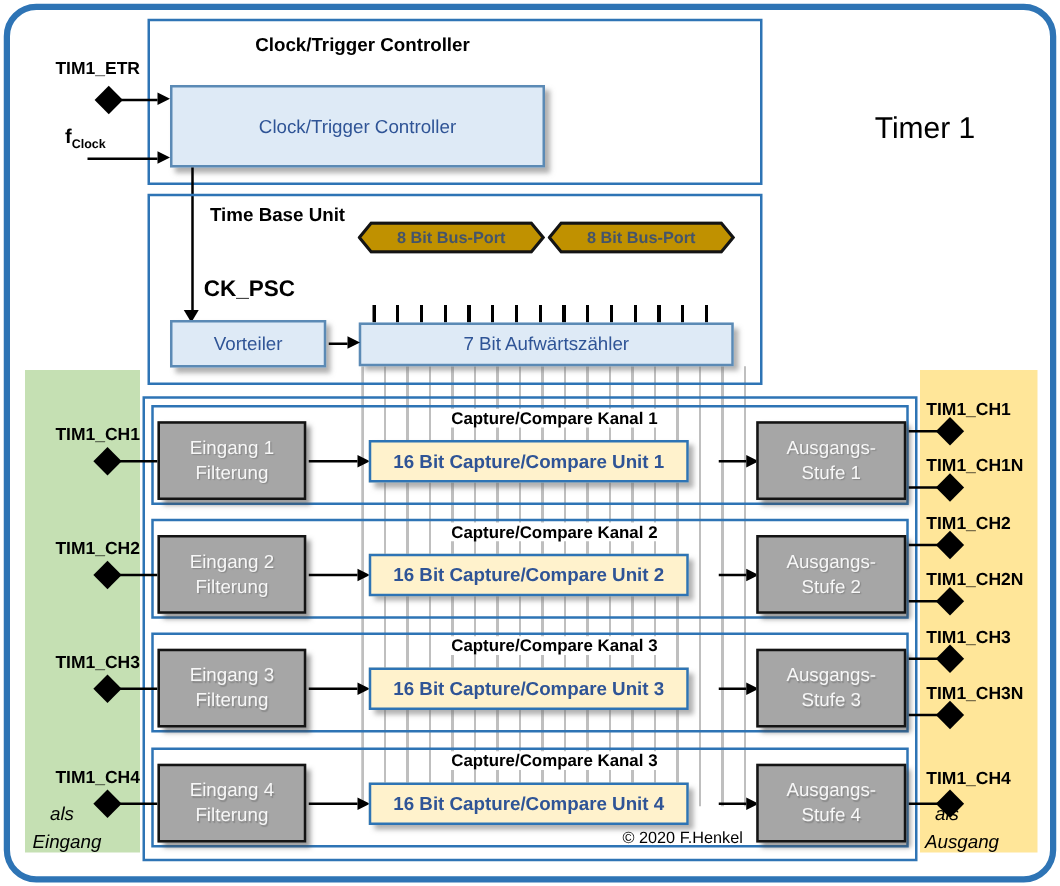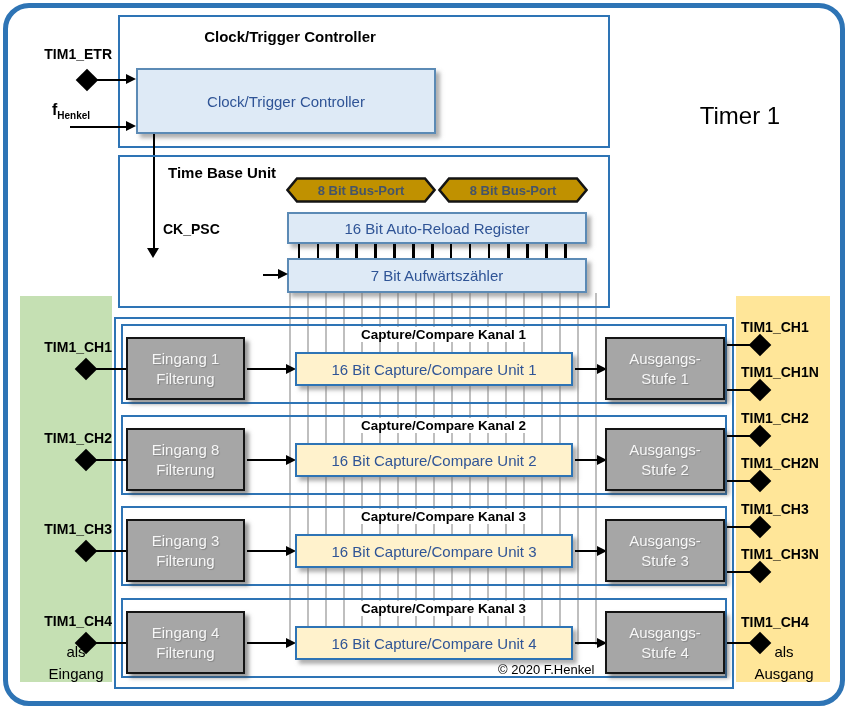--- a/index.html
+++ b/index.html
@@ -31,28 +31,28 @@
   .diamond{position:absolute;width:16px;height:16px;background:#000;transform:rotate(45deg);}
   .pin-label{position:absolute;font-weight:bold;font-size:14px;white-space:nowrap;}
   .right{text-align:right;}
   .sec-title{position:absolute;font-weight:bold;font-size:15px;white-space:nowrap;}
   .hdr-wrap{position:absolute;left:296px;width:278px;display:flex;justify-content:center;}
   .hdr{background:#fff;padding:0 6px;font-weight:bold;font-size:13.5px;white-space:nowrap;margin-left:17px;}
   .ticks{position:absolute;left:298px;width:282px;height:14px;
          background:repeating-linear-gradient(90deg,#000 0,#000 2.5px,transparent 2.5px,transparent 19px);}
   .buslines{position:absolute;left:289px;top:293px;width:309px;height:352px;
          background:repeating-linear-gradient(90deg,#BFBFBF 0,#BFBFBF 2px,transparent 2px,transparent 18px);}
-  .note{position:absolute;font-size:15px;text-align:center;white-space:nowrap;}
+  .note{position:absolute;font-style:italic;font-size:15px;white-space:nowrap;}
   
   .row{position:absolute;left:0;top:0;}
   .row-border{position:absolute;left:121px;top:var(--t);width:606px;height:80px;box-sizing:border-box;
               border:2px solid #2E74B5;}
   .ch-hdr{top:calc(var(--t) + 3px);}
   .ch-filter{left:126px;top:calc(var(--t) + 13px);width:119px;height:63px;}
-  .ch-unit{left:295px;top:calc(var(--t) + 28px);width:278px;height:34px;}
+  .ch-unit{left:295px;top:calc(var(--t) + 28px);width:256px;height:34px;font-weight:bold;}
   .ch-out{left:605px;top:calc(var(--t) + 13px);width:120px;height:63px;}
   .ch-inlabel{left:20px;top:calc(var(--t) + 15px);width:92px;}
   .ch-ind{left:78px;top:calc(var(--t) + 37px);}
   .ch-inline{left:94px;top:calc(var(--t) + 44px);width:32px;}
   .ch-a1{left:247px;top:calc(var(--t) + 44px);width:39px;}
   .ch-a1h{left:286px;top:calc(var(--t) + 40px);}
   .ch-a2{left:575px;top:calc(var(--t) + 44px);width:22px;}
   .ch-a2h{left:597px;top:calc(var(--t) + 40px);}
   .ch-olA{left:727px;top:calc(var(--t) + 20px);width:26px;}
   .ch-odA{left:752px;top:calc(var(--t) + 13px);}
@@ -61,21 +61,21 @@
   .ch-odB{left:752px;top:calc(var(--t) + 58px);}
   .ch-olabB{left:741px;top:calc(var(--t) + 40px);}
   .ch-olS{left:727px;top:calc(var(--t) + 44px);width:26px;}
   .ch-odS{left:752px;top:calc(var(--t) + 37px);}
   .ch-olabS{left:741px;top:calc(var(--t) + 16px);}
   .fm-base{font-weight:bold;font-size:16px;}
   .fm-sub{font-weight:bold;font-size:10px;vertical-align:-4px;}
   .copyright{position:absolute;left:498px;top:662px;font-size:13px;white-space:nowrap;}
   .title-block{position:absolute;left:650px;top:84px;width:180px;text-align:center;}
   .title-line1{font-weight:bold;font-size:16px;}
-  .title-line2{font-size:24px;margin-top:18px;}
+  .title-line2{font-size:24px;margin-top:5px;}
 </style>
 </head>
 <body>
 
 <div class="canvas">
 
   <div class="outer-frame"></div>
 
   <div class="band band-green"></div>
   <div class="band band-yellow"></div>
@@ -88,44 +88,44 @@
 
   <div class="container-blue" style="left:118px;top:15px;width:492px;height:133px;"></div>
   <div class="sec-title" style="left:150px;top:28px;width:280px;text-align:center;">Clock/Trigger Controller</div>
   <div class="box-blue" style="left:136px;top:68px;width:300px;height:66px;">Clock/Trigger Controller</div>
 
   <div class="pin-label right" style="left:24px;top:46px;width:88px;">TIM1_ETR</div>
   <div class="diamond" style="left:79px;top:72px;"></div>
   <div class="hline" style="left:95px;top:79px;width:31px;"></div>
   <div class="arrow-e" style="left:126px;top:74px;"></div>
 
-  <div class="abs" style="left:52px;top:101px;"><span class="fm-base">f</span><span class="fm-sub">Henkel</span></div>
+  <div class="abs" style="left:52px;top:101px;"><span class="fm-base">f</span><span class="fm-sub">Clock</span></div>
   <div class="hline" style="left:70px;top:126px;width:56px;"></div>
   <div class="arrow-e" style="left:126px;top:121px;"></div>
 
   <div class="vline" style="left:153px;top:134px;height:114px;"></div>
   <div class="arrow-s" style="left:147px;top:248px;"></div>
 
   <div class="container-blue" style="left:118px;top:155px;width:492px;height:153px;"></div>
   <div class="sec-title" style="left:168px;top:164px;">Time Base Unit</div>
 
   <svg class="abs" style="left:286px;top:177px;" width="150" height="26" viewBox="0 0 150 26">
     <polygon points="11,1.5 139,1.5 148.5,13 139,24.5 11,24.5 1.5,13" fill="#C09100" stroke="#141414" stroke-width="2.5"></polygon>
     <text x="75" y="17.5" text-anchor="middle" font-size="13" font-weight="600" fill="#44546A">8 Bit Bus-Port</text>
   </svg>
   <svg class="abs" style="left:438px;top:177px;" width="150" height="26" viewBox="0 0 150 26">
     <polygon points="11,1.5 139,1.5 148.5,13 139,24.5 11,24.5 1.5,13" fill="#C09100" stroke="#141414" stroke-width="2.5"></polygon>
     <text x="75" y="17.5" text-anchor="middle" font-size="13" font-weight="600" fill="#44546A">8 Bit Bus-Port</text>
   </svg>
 
-  <div class="box-blue" style="left:287px;top:212px;width:300px;height:32px;">16 Bit Auto-Reload Register</div>
   <div class="ticks" style="top:244px;"></div>
   <div class="box-blue" style="left:287px;top:258px;width:300px;height:35px;">7 Bit Aufwärtszähler</div>
 
-  <div class="pin-label" style="left:163px;top:221px;font-size:14px;">CK_PSC</div>
+  <div class="pin-label" style="left:163px;top:221px;font-size:18px;">CK_PSC</div>
+  <div class="box-blue" style="left:136px;top:256px;width:125px;height:38px;">Vorteiler</div>
   <div class="hline" style="left:263px;top:274px;width:15px;"></div>
   <div class="arrow-e" style="left:278px;top:269px;"></div>
 
   <div class="container-blue" style="left:114px;top:317px;width:620px;height:372px;"></div>
 
   <div class="row" style="--t:324px">
     <div class="row-border"></div>
     <div class="hdr-wrap ch-hdr">
         <span class="hdr">Capture/Compare Kanal 1</span>
       </div>
@@ -155,21 +155,21 @@
 
   <div class="row" style="--t:415px">
     <div class="row-border"></div>
     <div class="hdr-wrap ch-hdr">
         <span class="hdr">Capture/Compare Kanal 2</span>
       </div>
     <div class="pin-label right ch-inlabel">TIM1_CH2</div>
     <div class="diamond ch-ind"></div>
     <div class="hline ch-inline"></div>
     <div class="box-gray ch-filter">
-      <span>Eingang 8</span>
+      <span>Eingang 2</span>
       <span>Filterung</span>
     </div>
     <div class="hline ch-a1"></div>
     <div class="arrow-e ch-a1h"></div>
     <div class="box-yellow ch-unit">16 Bit Capture/Compare Unit 2</div>
     <div class="hline ch-a2"></div>
     <div class="arrow-e ch-a2h"></div>
     <div class="box-gray ch-out">
       <span>Ausgangs-</span>
       <span>Stufe 2</span>

